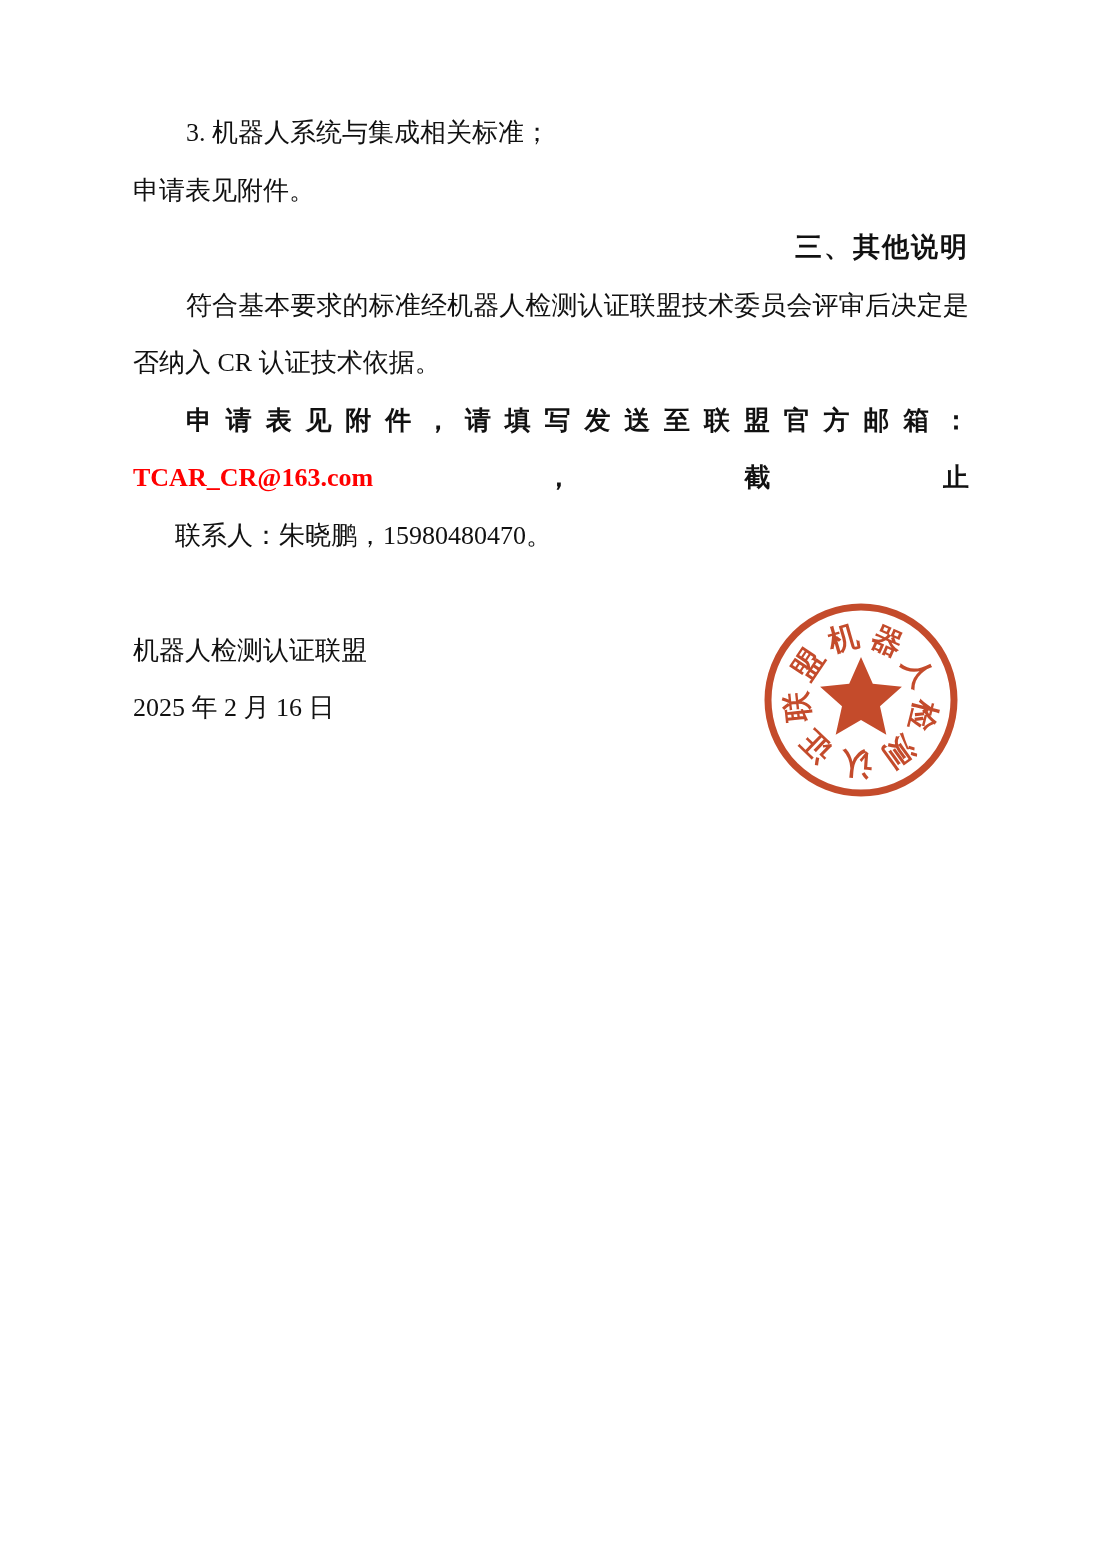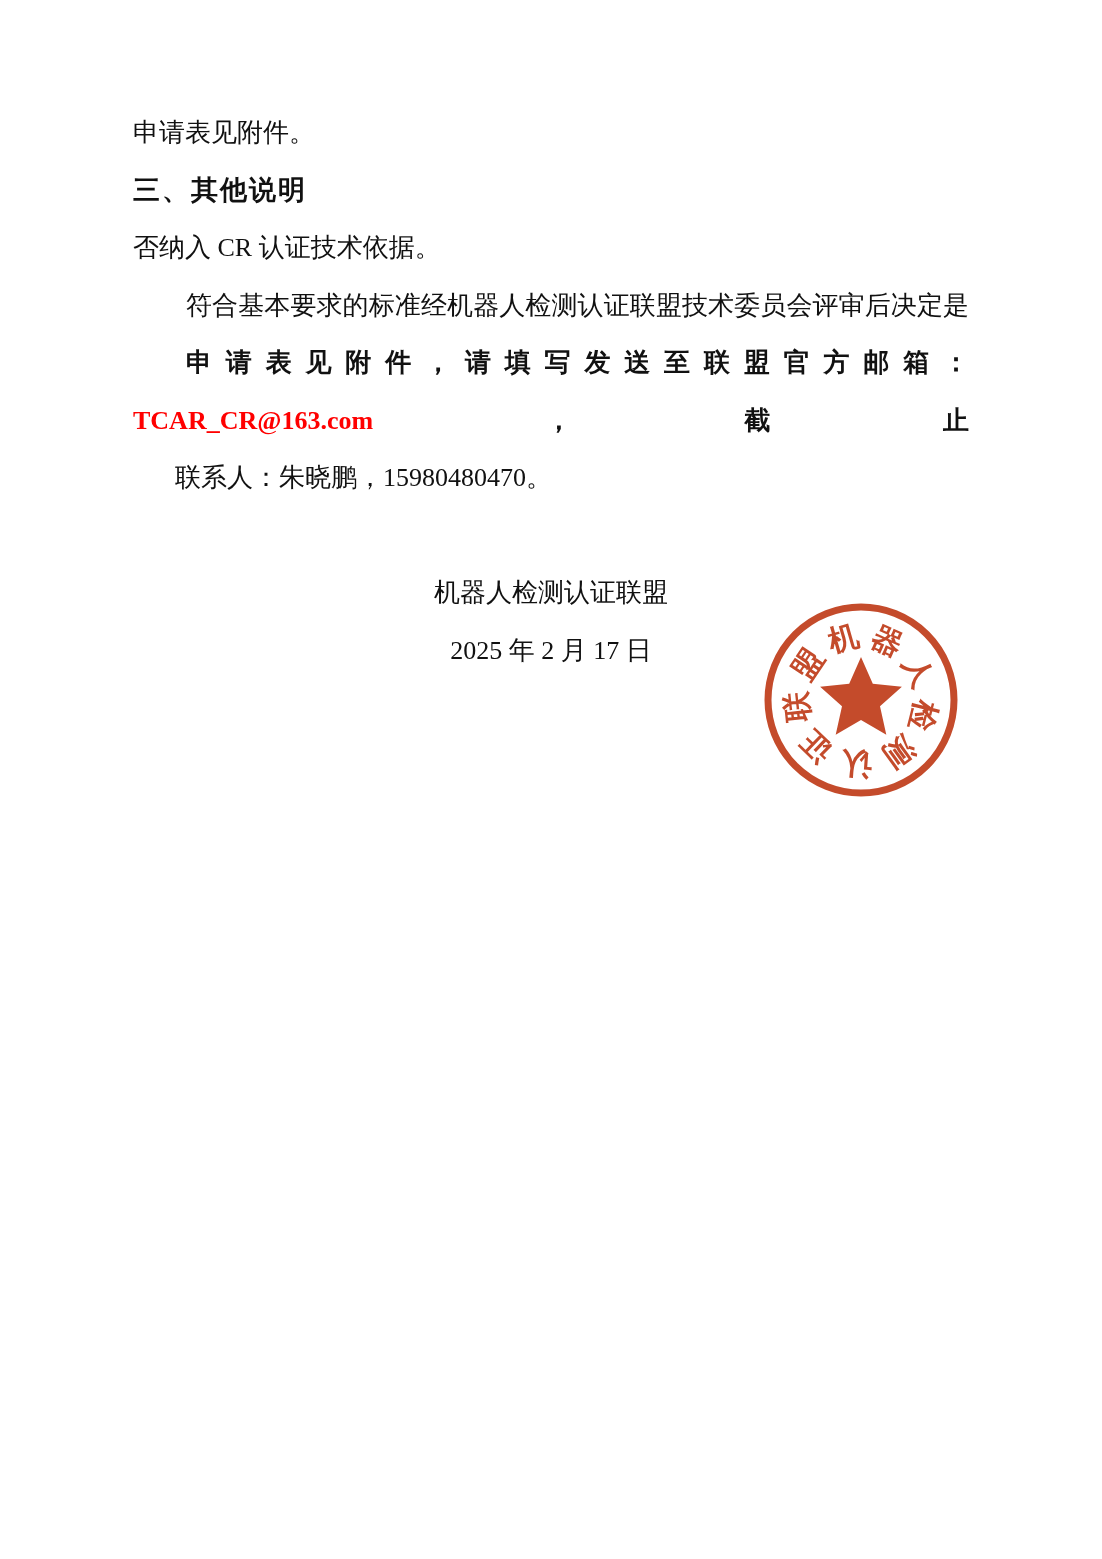--- a/index.html
+++ b/index.html
@@ -16,26 +16,27 @@
     position: absolute;
     left: 133px;
     top: 104px;
     width: 836px;
     font-size: 26px;
     line-height: 57.5px;
     z-index: 2;
   }
   .line { white-space: pre-wrap; }
   .line.justify { text-align: justify; text-align-last: justify; text-justify: inter-character; }
-  .line.right { text-align: center; }
+  .line.right { text-align: left; }
   .line.heading {
     font-weight: bold;
     font-family: Liberation Serif, serif;
     font-size: 27px;
     letter-spacing: 2px;
+    text-align: right;
   }
   .run.red { color: var(--red, #ff0000); }
   .stamp {
     position: absolute;
     left: 761px;
     top: 598px;
     width: 200px;
     height: 204px;
     z-index: 1;
     opacity: 0.92;
@@ -62,24 +63,25 @@
         <text x="100" y="48" text-anchor="middle" transform="rotate(104 100 102)">检</text>
         <text x="100" y="48" text-anchor="middle" transform="rotate(144 100 102)">测</text>
         <text x="100" y="48" text-anchor="middle" transform="rotate(184 100 102)">认</text>
         <text x="100" y="48" text-anchor="middle" transform="rotate(224 100 102)">证</text>
         <text x="100" y="48" text-anchor="middle" transform="rotate(264 100 102)">联</text>
         <text x="100" y="48" text-anchor="middle" transform="rotate(304 100 102)">盟</text>
       </g>
   </svg>
 
   <div class="doc">
+      <div class="line" style="text-indent: 53px;"><span class="run">3. 机器人系统与集成相关标准；</span></div>
       <div class="line"><span class="run">申请表见附件。</span></div>
       <div class="line heading"><span class="run">三、其他说明</span></div>
+      <div class="line justify" style="text-indent: 53px;"><span class="run">符合基本要求的标准经机器人检测认证联盟技术委员会评审后决定是</span></div>
       <div class="line"><span class="run">否纳入 CR 认证技术依据。</span></div>
-      <div class="line justify" style="text-indent: 53px;"><span class="run">符合基本要求的标准经机器人检测认证联盟技术委员会评审后决定是</span></div>
       <div class="line justify" style="text-indent: 53px; font-weight: bold;"><span class="run">申请表见附件，请填写发送至联盟官方邮箱：</span><span class="run red">TCAR_CR@163.com</span><span class="run">，截止</span></div>
       <div class="line" style="text-indent: 42px;"><span class="run">联系人：朱晓鹏，15980480470。</span></div>
       <div class="line">&nbsp;</div>
       <div class="line right"><span class="run">机器人检测认证联盟</span></div>
-      <div class="line right"><span class="run">2025 年 2 月 17 日</span></div>
+      <div class="line right"><span class="run">2025 年 2 月 16 日</span></div>
     </div>
 
 </div>
 
 </body></html>

